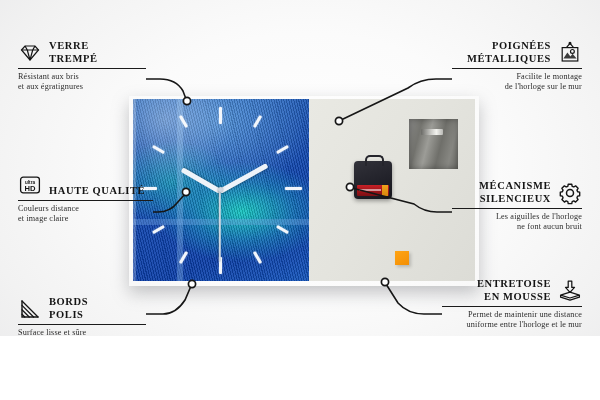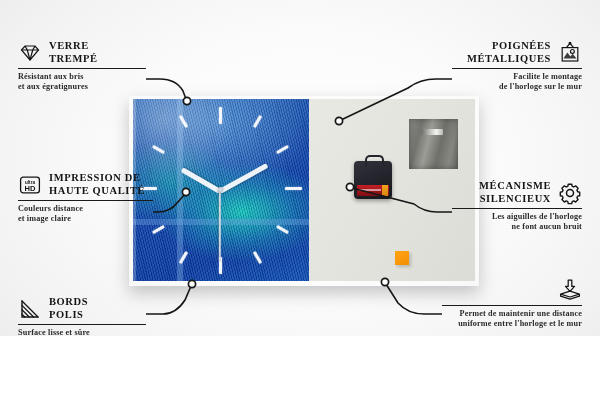--- a/index.html
+++ b/index.html
@@ -101,21 +101,21 @@
   .feature.left{text-align:left;}
   .feature.right{text-align:right;}
   .feat-head{display:flex;align-items:center;gap:7px;}
   .feature.right .feat-head{flex-direction:row-reverse;}
   .feat-title{
     font-size:10.5px;font-weight:bold;letter-spacing:.6px;color:#141414;
     line-height:12.5px;text-transform:uppercase;
   }
   .feat-rule{height:1.4px;background:#1b1b1b;margin:2.5px 0 3px 0;}
   .feat-desc{
-    font-size:8.2px;color:#2b2b2b;line-height:10.2px;letter-spacing:.15px;font-weight:bold;
+    font-size:8.2px;color:#2b2b2b;line-height:10.2px;letter-spacing:.15px;
   }
   .icon{width:24px;height:24px;flex:0 0 24px;display:block;}
   
   #f-verre      {left:18px; top:40px;  width:128px;}
   #f-impression {left:18px; top:172px; width:135px;}
   #f-bords      {left:18px; top:278px; width:128px;margin-top:18px;}
   #f-poignees   {left:452px;top:40px;  width:130px;}
   #f-mecanisme  {left:452px;top:180px; width:130px;}
   #f-entretoise {left:442px;top:278px; width:140px;}
   
@@ -208,21 +208,21 @@
   <div class="feature left" id="f-impression">
     <div class="feat-head">
       <span class="icon">
         <svg viewBox="0 0 24 24" width="24" height="24">
           <rect x="2.6" y="4.2" width="18.8" height="15.6" rx="2.6" fill="none" stroke="#141414" stroke-width="1.3"></rect>
           <text x="12" y="11" font-family="Liberation Sans, sans-serif" font-size="4.6" font-weight="bold" fill="#141414" text-anchor="middle">ultra</text>
           <text x="12" y="17.6" font-family="Liberation Sans, sans-serif" font-size="7.6" font-weight="bold" fill="#141414" text-anchor="middle">HD</text>
         </svg>
       </span>
       <span class="feat-title">
-        <span>IMPRESSION DE</span><br>
+        <br>
         <span>HAUTE QUALITÉ</span>
       </span>
     </div>
     <div class="feat-rule"></div>
     <div class="feat-desc">
       <span>Couleurs distance</span><br>
       <span>et image claire</span>
     </div>
   </div>
 
@@ -293,20 +293,24 @@
 
   <div class="feature right" id="f-entretoise">
     <div class="feat-head">
       <span class="icon">
         <svg viewBox="0 0 24 24" width="24" height="24" fill="none" stroke="#141414" stroke-width="1.25" stroke-linejoin="round">
           <path d="M10.2 2.2 h3.6 v6.2 h2.7 L12 13.4 L7.5 8.4 h2.7 Z"></path>
           <path d="M12 13.2 L21.4 16.1 L12 19 L2.6 16.1 Z"></path>
           <path d="M2.6 16.1 v2.1 L12 21.2 L21.4 18.2 v-2.1"></path>
         </svg>
       </span>
+      <span class="feat-title">
+        <span>ENTRETOISE</span><br>
+        <span>EN MOUSSE</span>
+      </span>
     </div>
     <div class="feat-rule"></div>
     <div class="feat-desc">
       <span>Permet de maintenir une distance</span><br>
       <span>uniforme entre l'horloge et le mur</span>
     </div>
   </div>
 
 </div>
 

